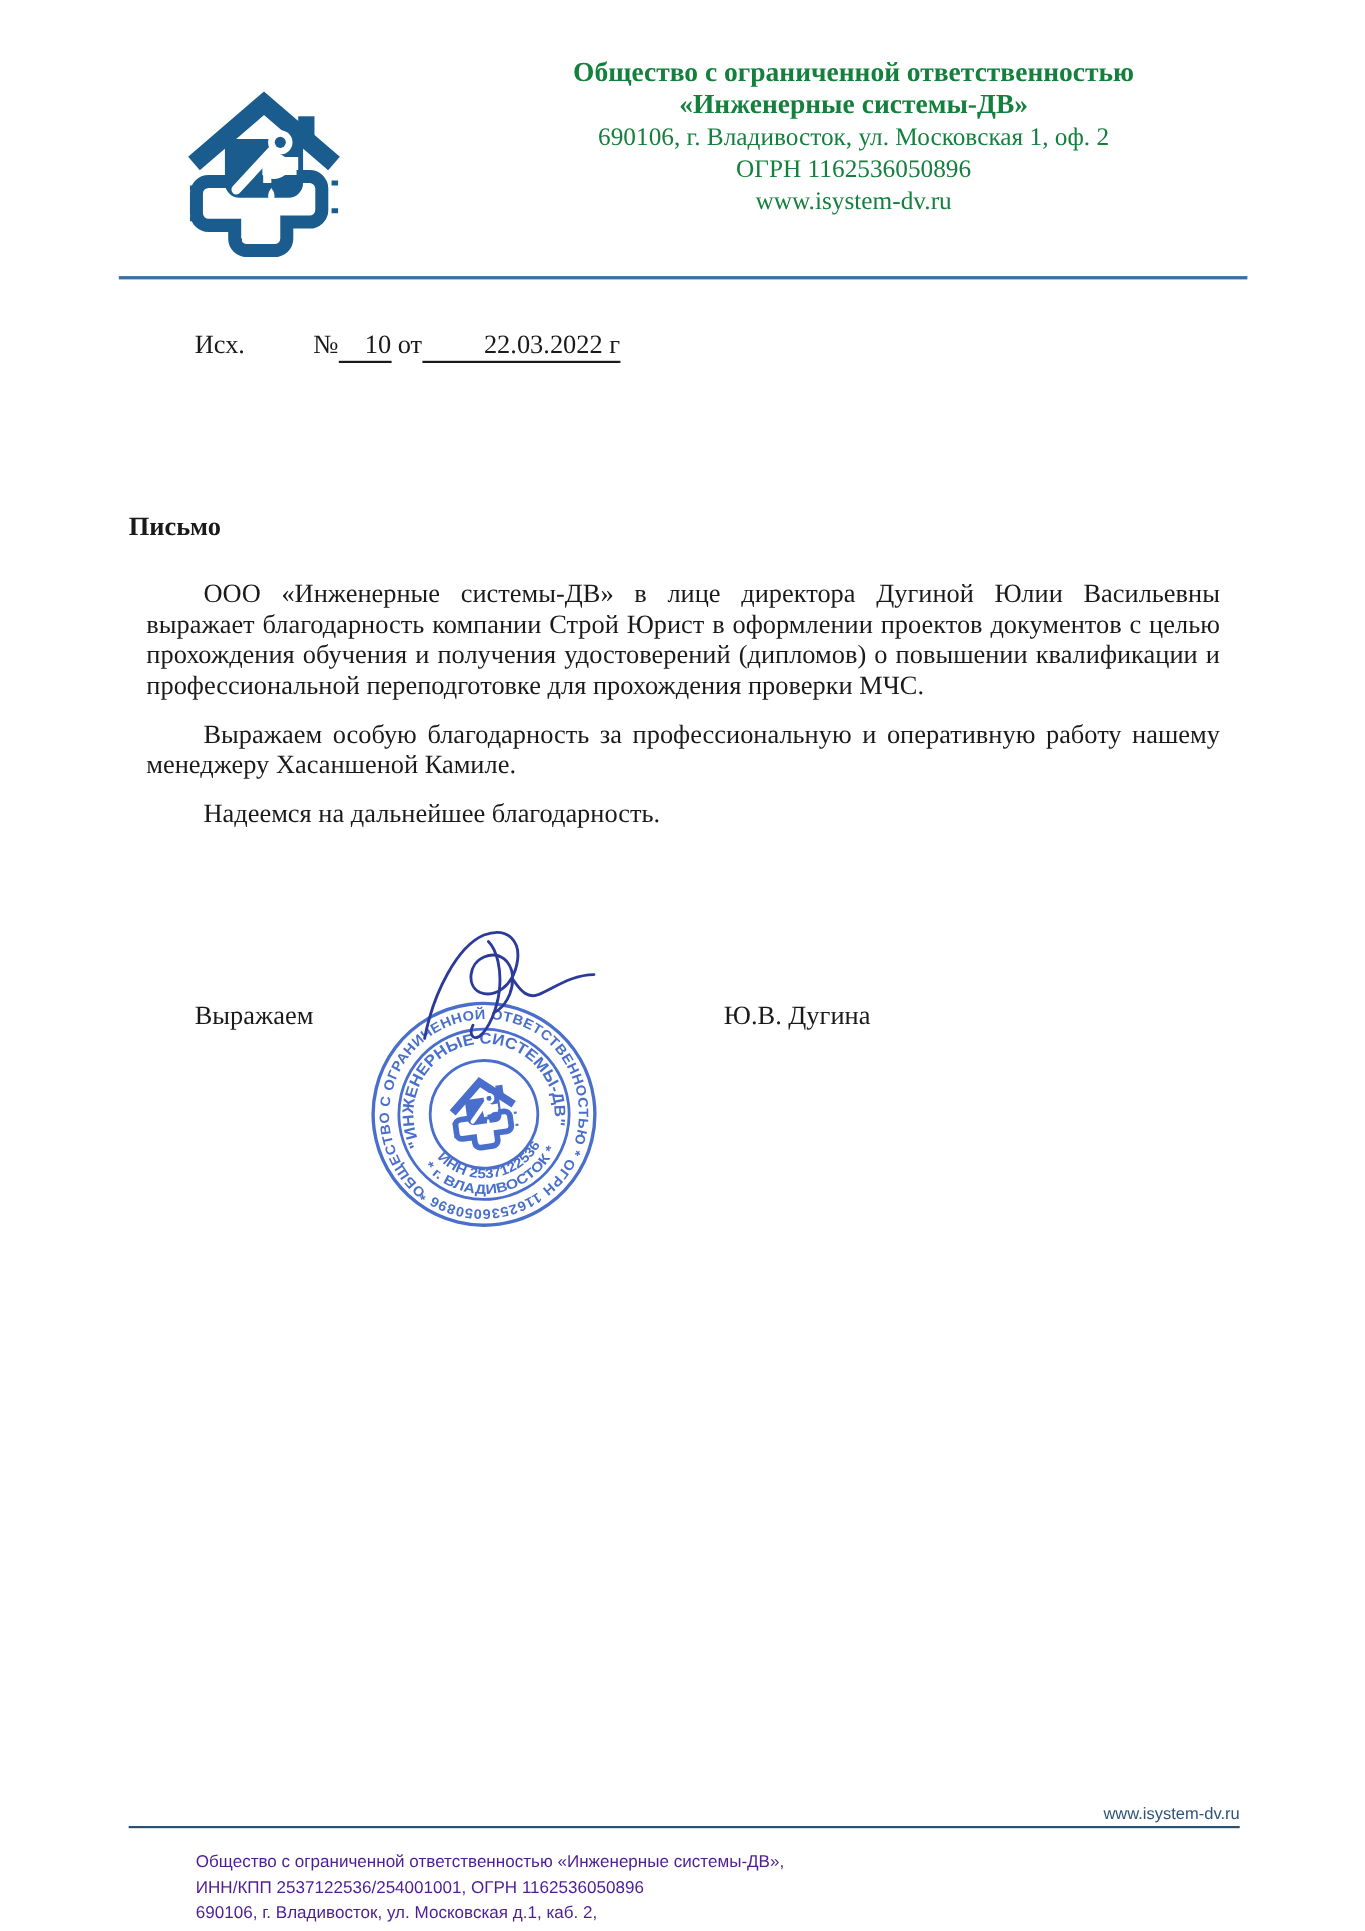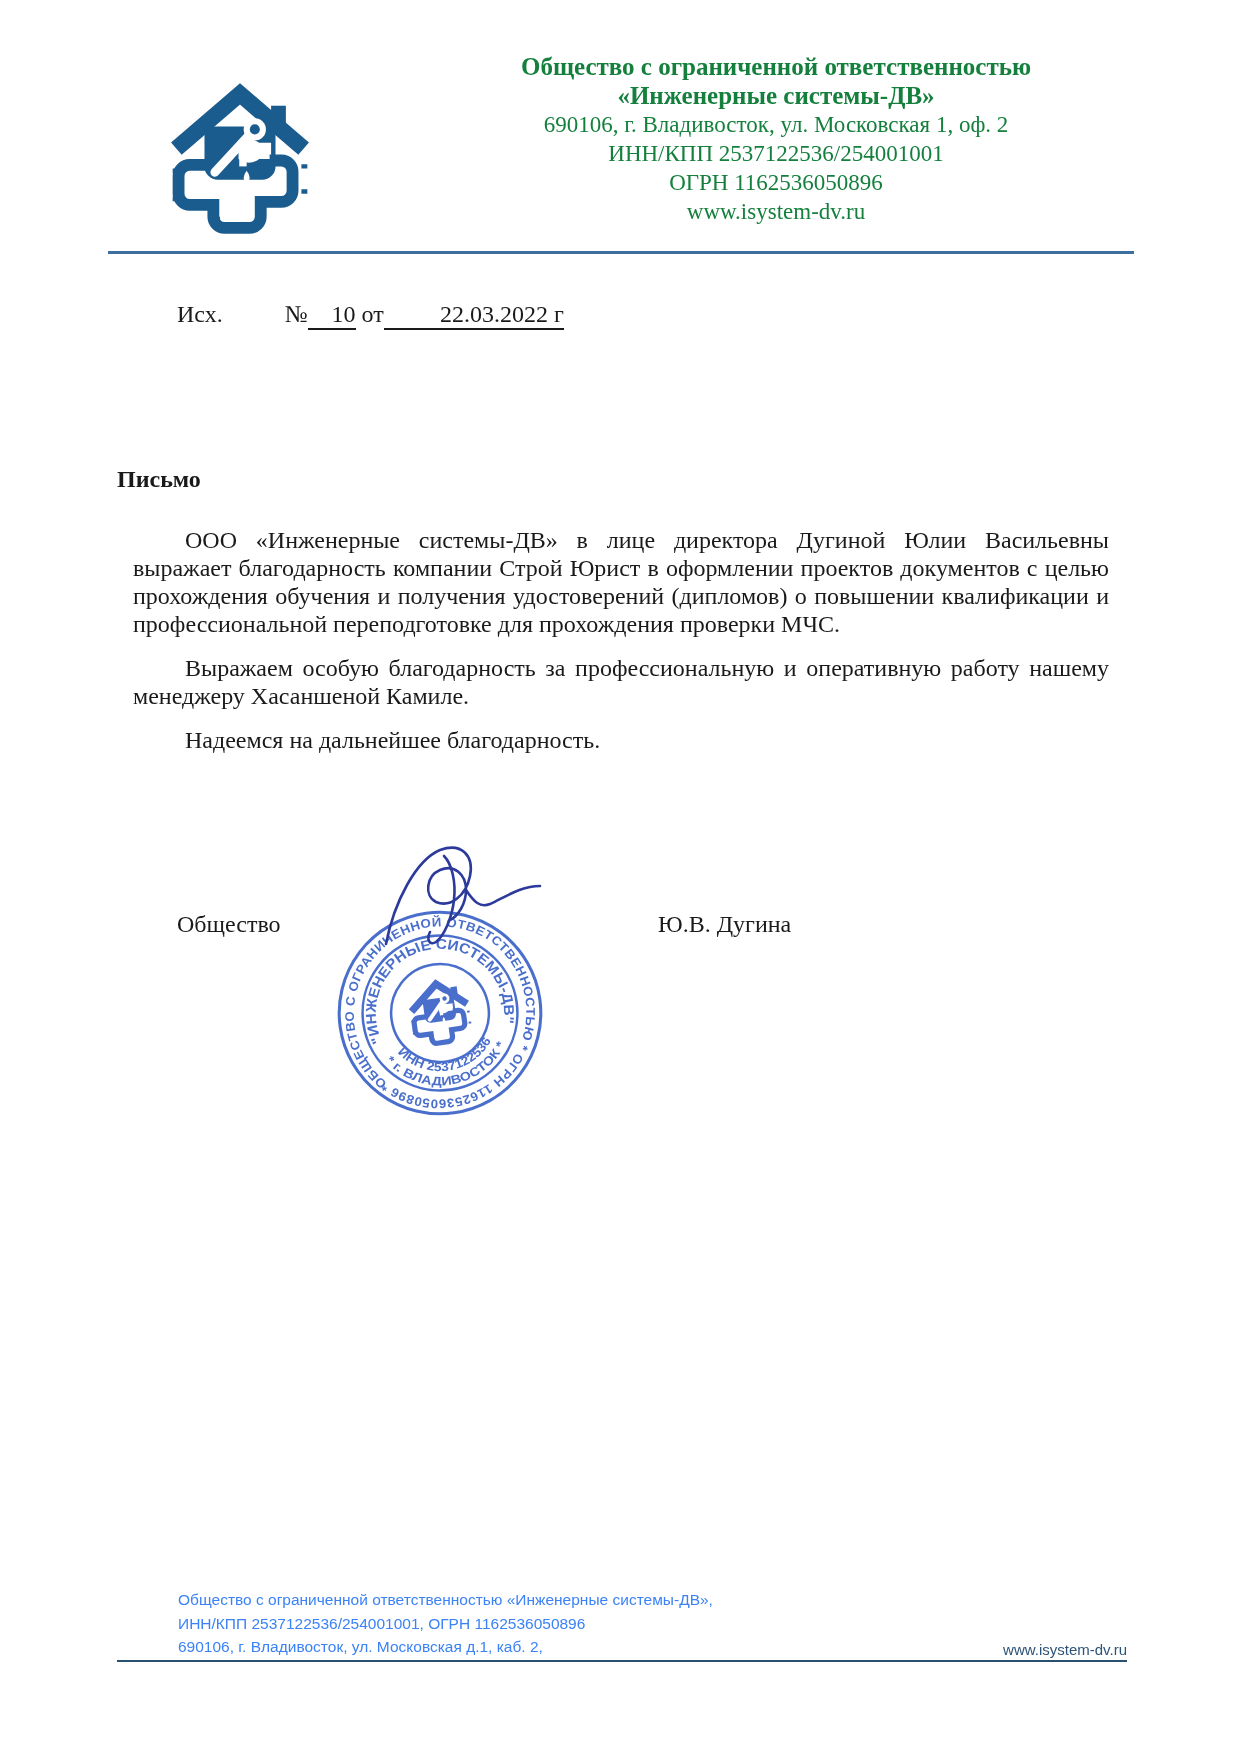--- a/index.html
+++ b/index.html
@@ -41,23 +41,23 @@
   .sig-name{position:absolute;left:658px;top:911px;font-size:24px;}
   .sig-stroke{position:absolute;left:378px;top:842px;width:170px;height:120px;z-index:3;}
   .stamp{position:absolute;left:328px;top:901px;width:224px;height:224px;opacity:.93;z-index:2;}
   
   .foot-site{
     position:absolute;right:114px;top:1641px;font-family:"Liberation Sans","DejaVu Sans",sans-serif;
     font-size:15px;color:#2d5379;
   }
   .foot-divider{position:absolute;left:117px;top:1660px;width:1010px;height:2px;background:#29506f;}
   .foot-lines{
-    position:absolute;left:178px;top:1588px;width:900px;
+    position:absolute;left:178px;top:1681px;width:900px;
     font-family:"Liberation Sans","DejaVu Sans",sans-serif;
-    font-size:15.5px;line-height:23.5px;color:#3b82f6;
+    font-size:15.5px;line-height:23.5px;color:#4c1d95;
   }
   .stamp text{font-family:"Liberation Sans","DejaVu Sans",sans-serif;font-weight:bold;fill:#3d64c8;}
   .hidden-defs{position:absolute;width:0;height:0;overflow:hidden;}
 </style>
 </head>
 <body>
 
 <svg class="hidden-defs" aria-hidden="true">
   <symbol id="plumb-logo" viewBox="0 0 100 104">
     <path d="M7 45 L50 8 L93 45" fill="none" stroke="currentColor" stroke-width="11" stroke-linejoin="miter"></path>
@@ -77,38 +77,37 @@
 <div class="page">
 
   <svg class="logo" viewBox="0 0 100 104">
     <use href="#plumb-logo" xlink:href="#plumb-logo"></use>
   </svg>
 
   <div class="head-text">
     <div class="h1">Общество с ограниченной ответственностью</div>
     <div class="h2">«Инженерные системы-ДВ»</div>
     <div class="h3">690106, г. Владивосток, ул. Московская 1, оф. 2</div>
-    <div class="h3">ИНН/КПП 2537122536/254001001</div>
     <div class="h3">ОГРН 1162536050896</div>
     <div class="h3">www.isystem-dv.ru</div>
   </div>
 
   <div class="head-divider"></div>
 
   <div class="ref-line"><span>Исх.</span><span class="gap1"></span><span>№</span><span class="u u-num">10</span>&nbsp;<span>от</span><span class="u u-date">22.03.2022 г</span></div>
 
   <div class="letter-title">Письмо</div>
 
   <div class="letter-body">
     <p>ООО «Инженерные системы-ДВ» в лице директора Дугиной Юлии Васильевны выражает благодарность компании Строй Юрист в оформлении проектов документов с целью прохождения обучения и получения удостоверений (дипломов) о повышении квалификации и профессиональной переподготовке для прохождения проверки МЧС.</p>
     <p>Выражаем особую благодарность за профессиональную и оперативную работу нашему менеджеру Хасаншеной Камиле.</p>
     <p>Надеемся на дальнейшее благодарность.</p>
   </div>
 
-  <div class="sig-position">Общество</div>
+  <div class="sig-position">Выражаем</div>
   <div class="sig-name">Ю.В. Дугина</div>
 
   <svg class="sig-stroke" viewBox="0 0 170 120">
     <g fill="none" stroke="#2b3a9b" stroke-width="2.6" stroke-linecap="round">
       <path d="M8 102 C16 60 38 18 62 8 C84 0 96 14 92 34 C88 54 72 66 58 60 C46 54 48 34 62 28 C76 22 88 32 88 48 C88 62 80 74 72 78"></path>
       <path d="M66 14 C74 22 78 40 76 58 C74 76 66 94 58 100 C52 104 48 98 52 90"></path>
       <path d="M88 48 C96 60 102 66 112 62 C126 56 142 44 162 44"></path>
     </g>
   </svg>
 

